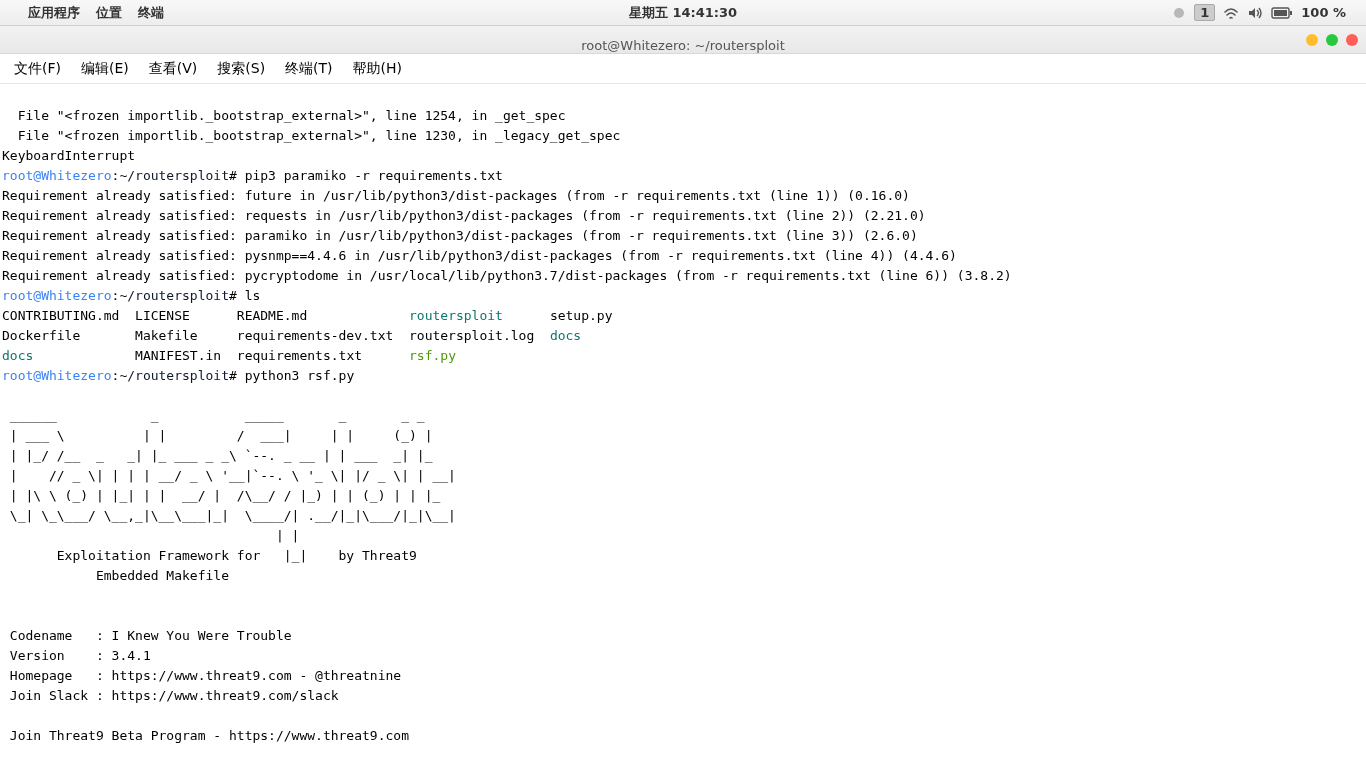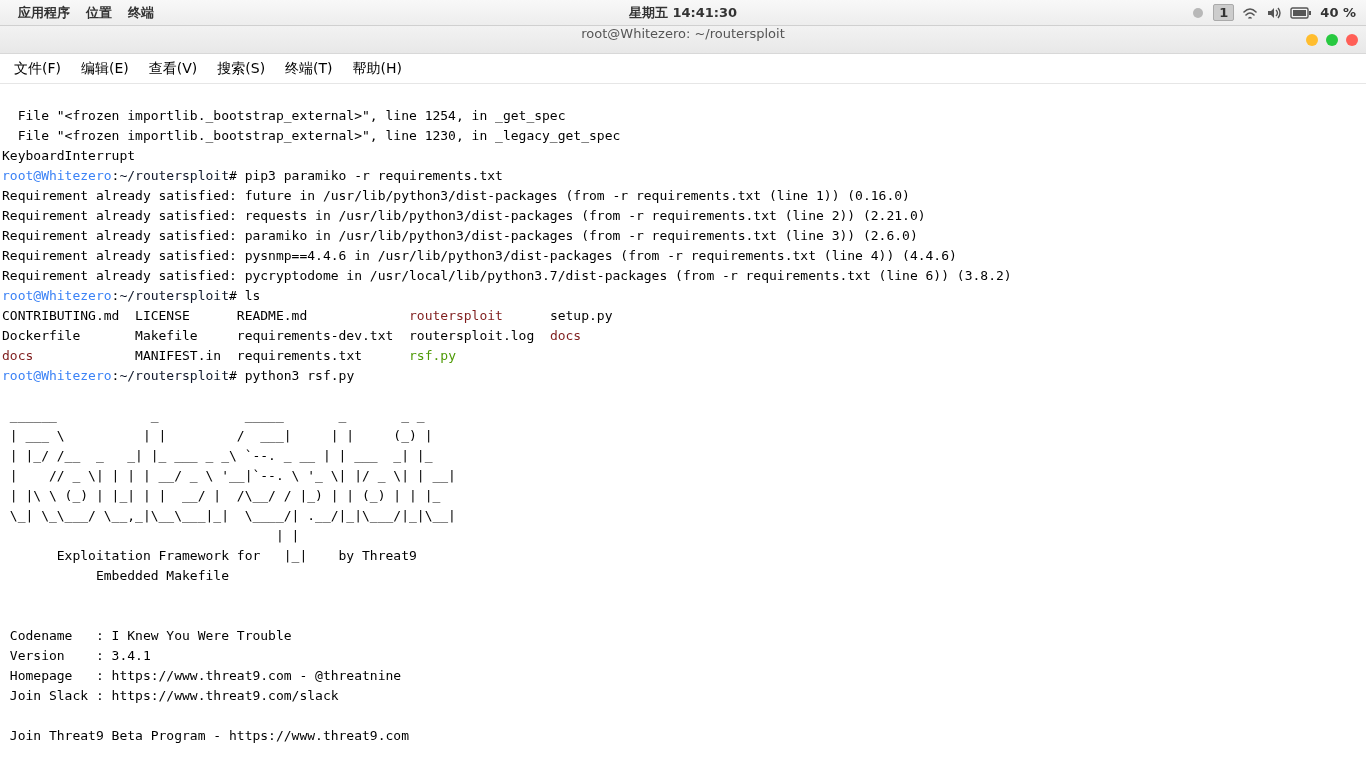--- a/index.html
+++ b/index.html
@@ -17,38 +17,38 @@
 .sysbar {
   height: 26px;
   background: linear-gradient(180deg, #f8f8f8 0%, #ededed 100%);
   border-bottom: 1px solid #d0d0d0;
   display: flex;
   align-items: center;
   font-family: "DejaVu Sans", sans-serif;
   font-size: 13px;
   font-weight: 600;
   color: #333;
-  padding: 0 10px;
+  padding: 0 20px;
   position: relative;
   z-index: 100;
 }
 .sysbar-left, .sysbar-right { display: flex; gap: 0; align-items: center; }
 .sysbar-left .menu { padding: 4px 8px; cursor: pointer; }
 .sysbar-center { position: absolute; left: 50%; transform: translateX(-50%); font-weight: 700; }
 .sysbar-right { margin-left: auto; gap: 8px; font-weight: 600; }
 .sysbar-right .icon { display:inline-flex; align-items:center; }
 .sysbar-badge { background:#ccc; border:1px solid #aaa; padding:0 5px; border-radius:2px; }
 
 
 .titlebar {
   height: 28px;
   background: linear-gradient(180deg, #f2f2f2 0%, #e8e8e8 100%);
   border-bottom: 1px solid #d8d8d8;
   display: flex;
-  align-items: flex-start;
+  align-items: flex-end;
   justify-content: center;
   position: relative;
   font-family: "DejaVu Sans", sans-serif;
   font-size: 13px;
   color: #555;
   z-index: 90;
 }
 .titlebar .traffic { position: absolute; right: 8px; top: 50%; transform: translateY(-50%); display: flex; gap: 8px; }
 .traffic .dot { width: 12px; height: 12px; border-radius: 50%; }
 .dot.min { background: #ffbd2e; }
@@ -82,21 +82,21 @@
   font-family: "DejaVu Sans Mono", "Liberation Mono", monospace;
   position: relative;
   z-index: 70;
   height: calc(100% - 26px - 28px - 30px);
   overflow: hidden;
 }
 
 .prompt-user { color: #3b82f6; }
 .prompt-colon { color: #000; }
 .prompt-path { color: #0f172a; }
-.dir { color: #7f1d1d; }
+.dir { color: #0f766e; }
 .exec { color: #4e9a06; text-align: center; }
 
 
 .ghost {
   position: absolute;
   left: 0; top: 26px; right: 0; bottom: 0;
   z-index: 10;
   font-family: "Microsoft YaHei", "DejaVu Sans", sans-serif;
   pointer-events: none;
   color: #888;
@@ -225,21 +225,21 @@
           <path d="M10 4 Q13 7 10 10 M12 2 Q16 7 12 12" fill="none" stroke="#555" stroke-width="1.4"></path>
         </svg>
       </span>
     <span class="icon">
         <svg width="22" height="12">
           <rect x="1" y="1" width="17" height="10" rx="1.5" fill="none" stroke="#555" stroke-width="1.4"></rect>
           <rect x="3" y="3" width="13" height="6" fill="#555"></rect>
           <rect x="19" y="4" width="2" height="4" fill="#555"></rect>
         </svg>
       </span>
-    <span>40 %</span>
+    <span>100 %</span>
   </div>
 </div>
 
 <div class="titlebar">
   <span>root@Whitezero: ~/routersploit</span>
   <div class="traffic">
     <span class="dot min"></span>
     <span class="dot max"></span>
     <span class="dot close"></span>
   </div>

